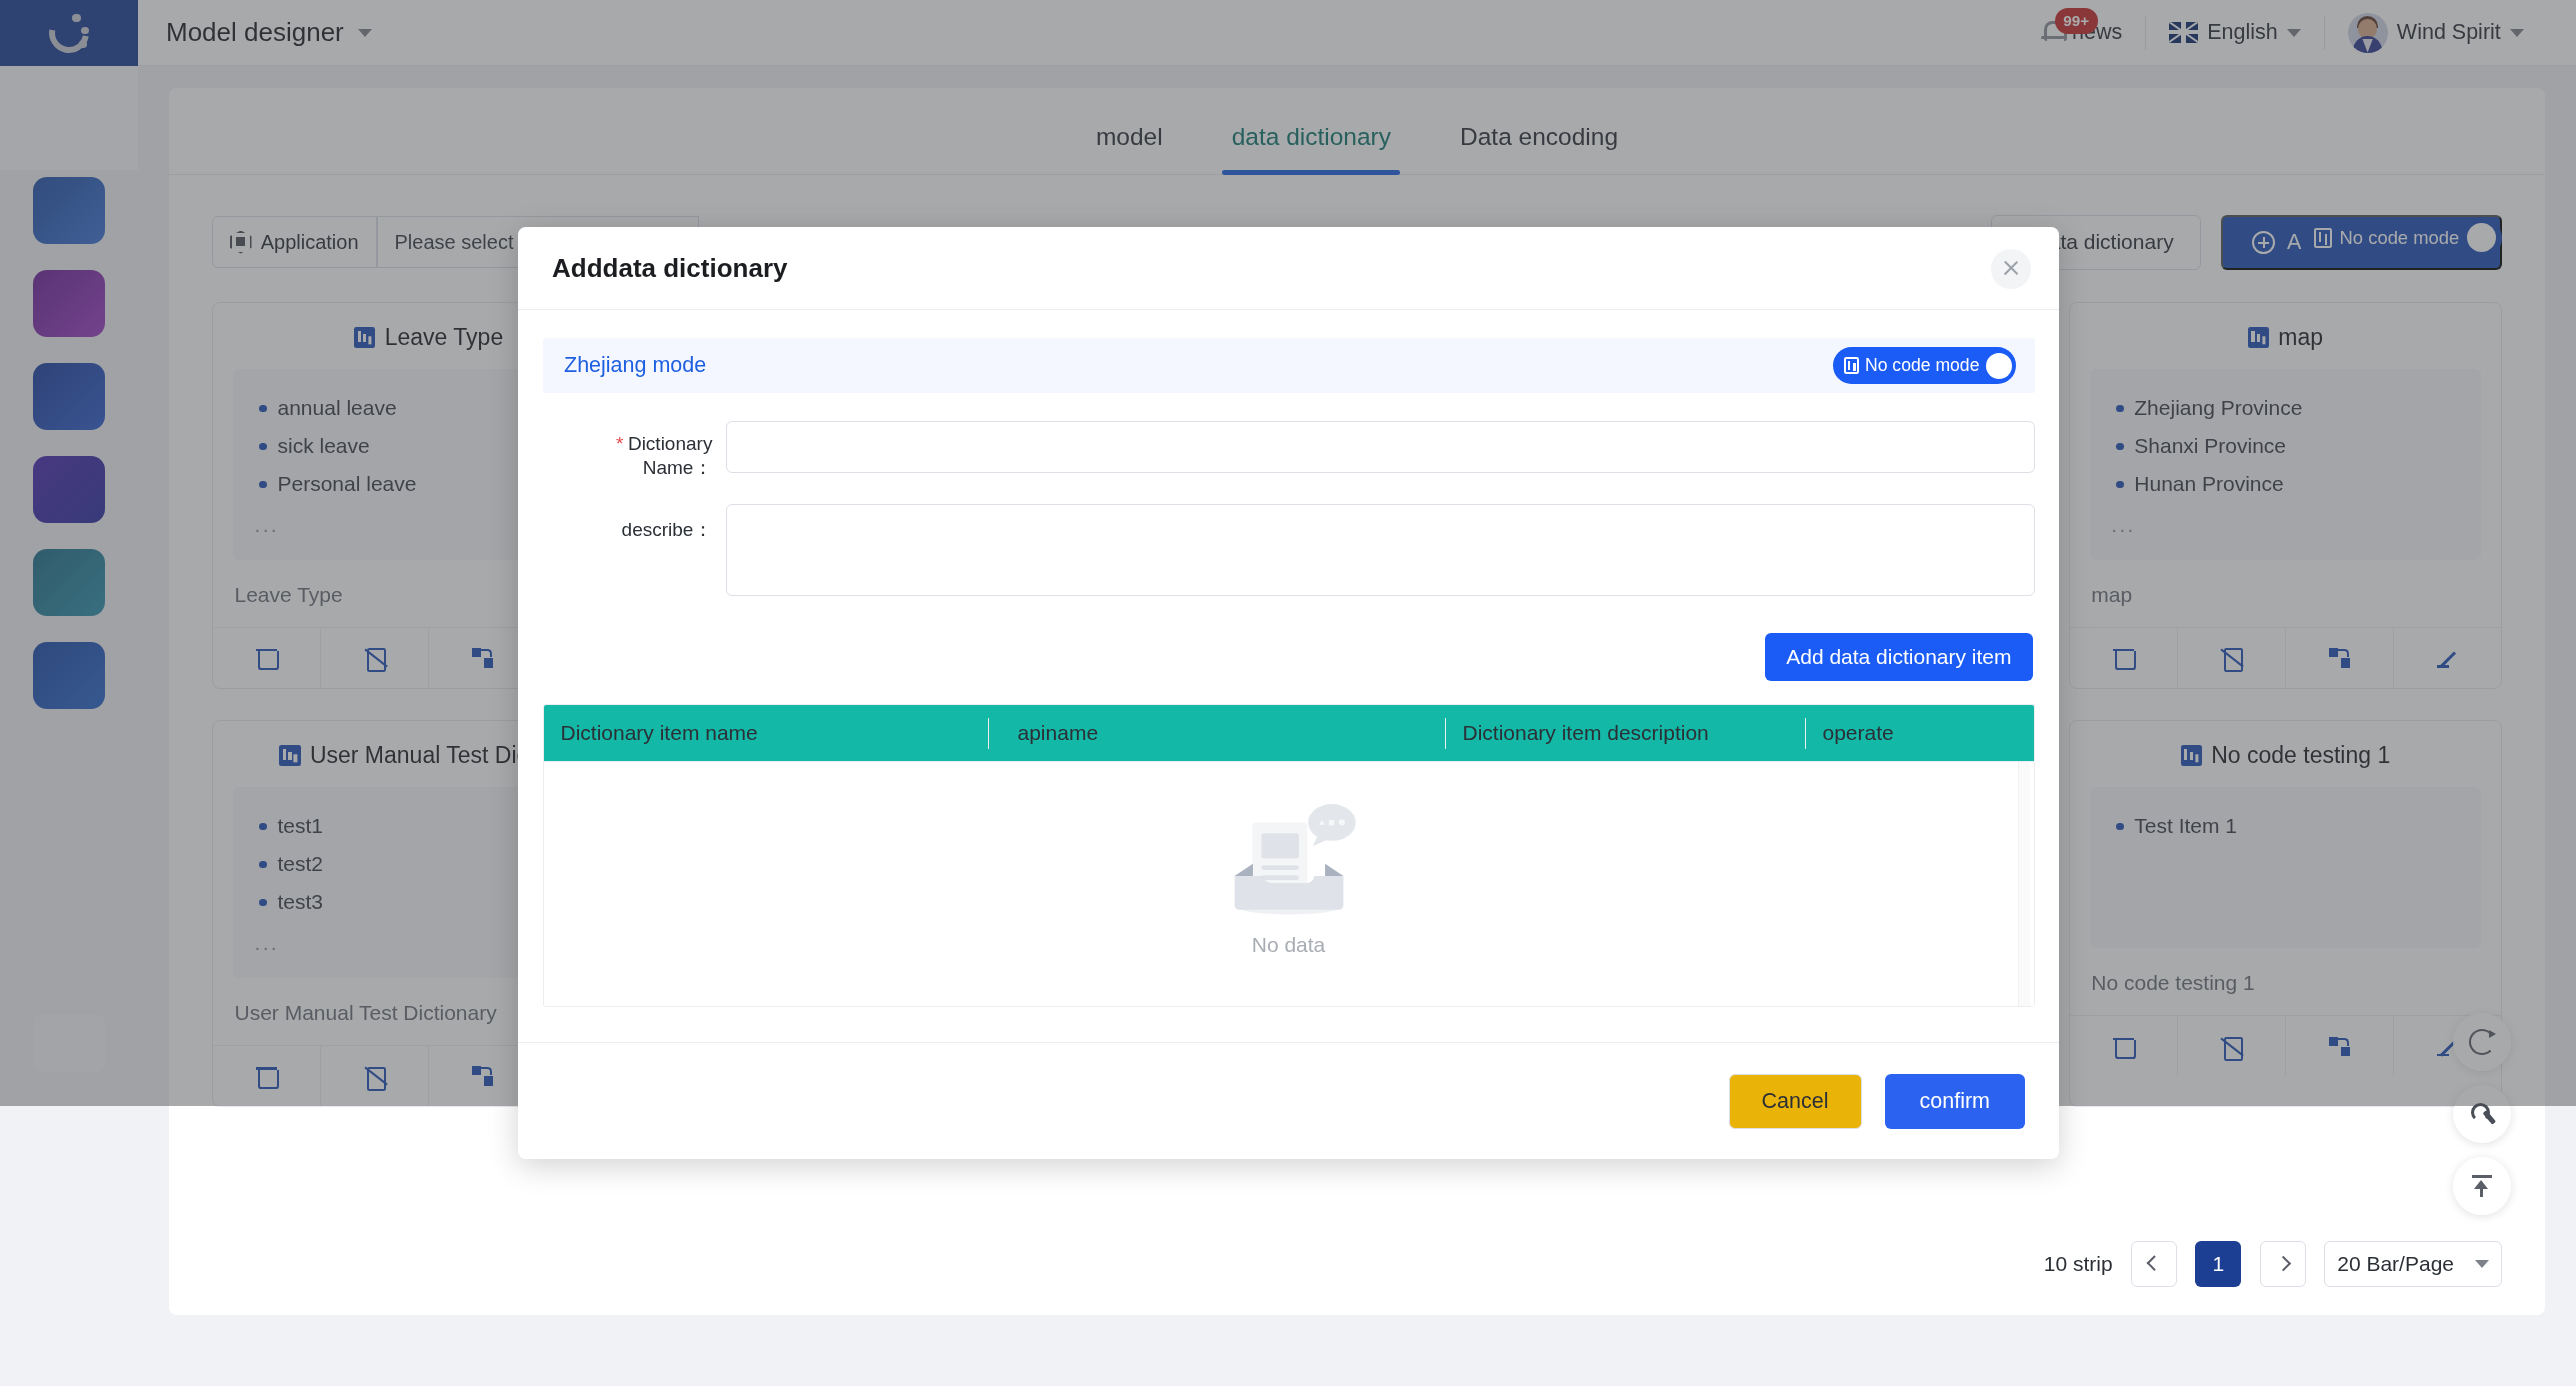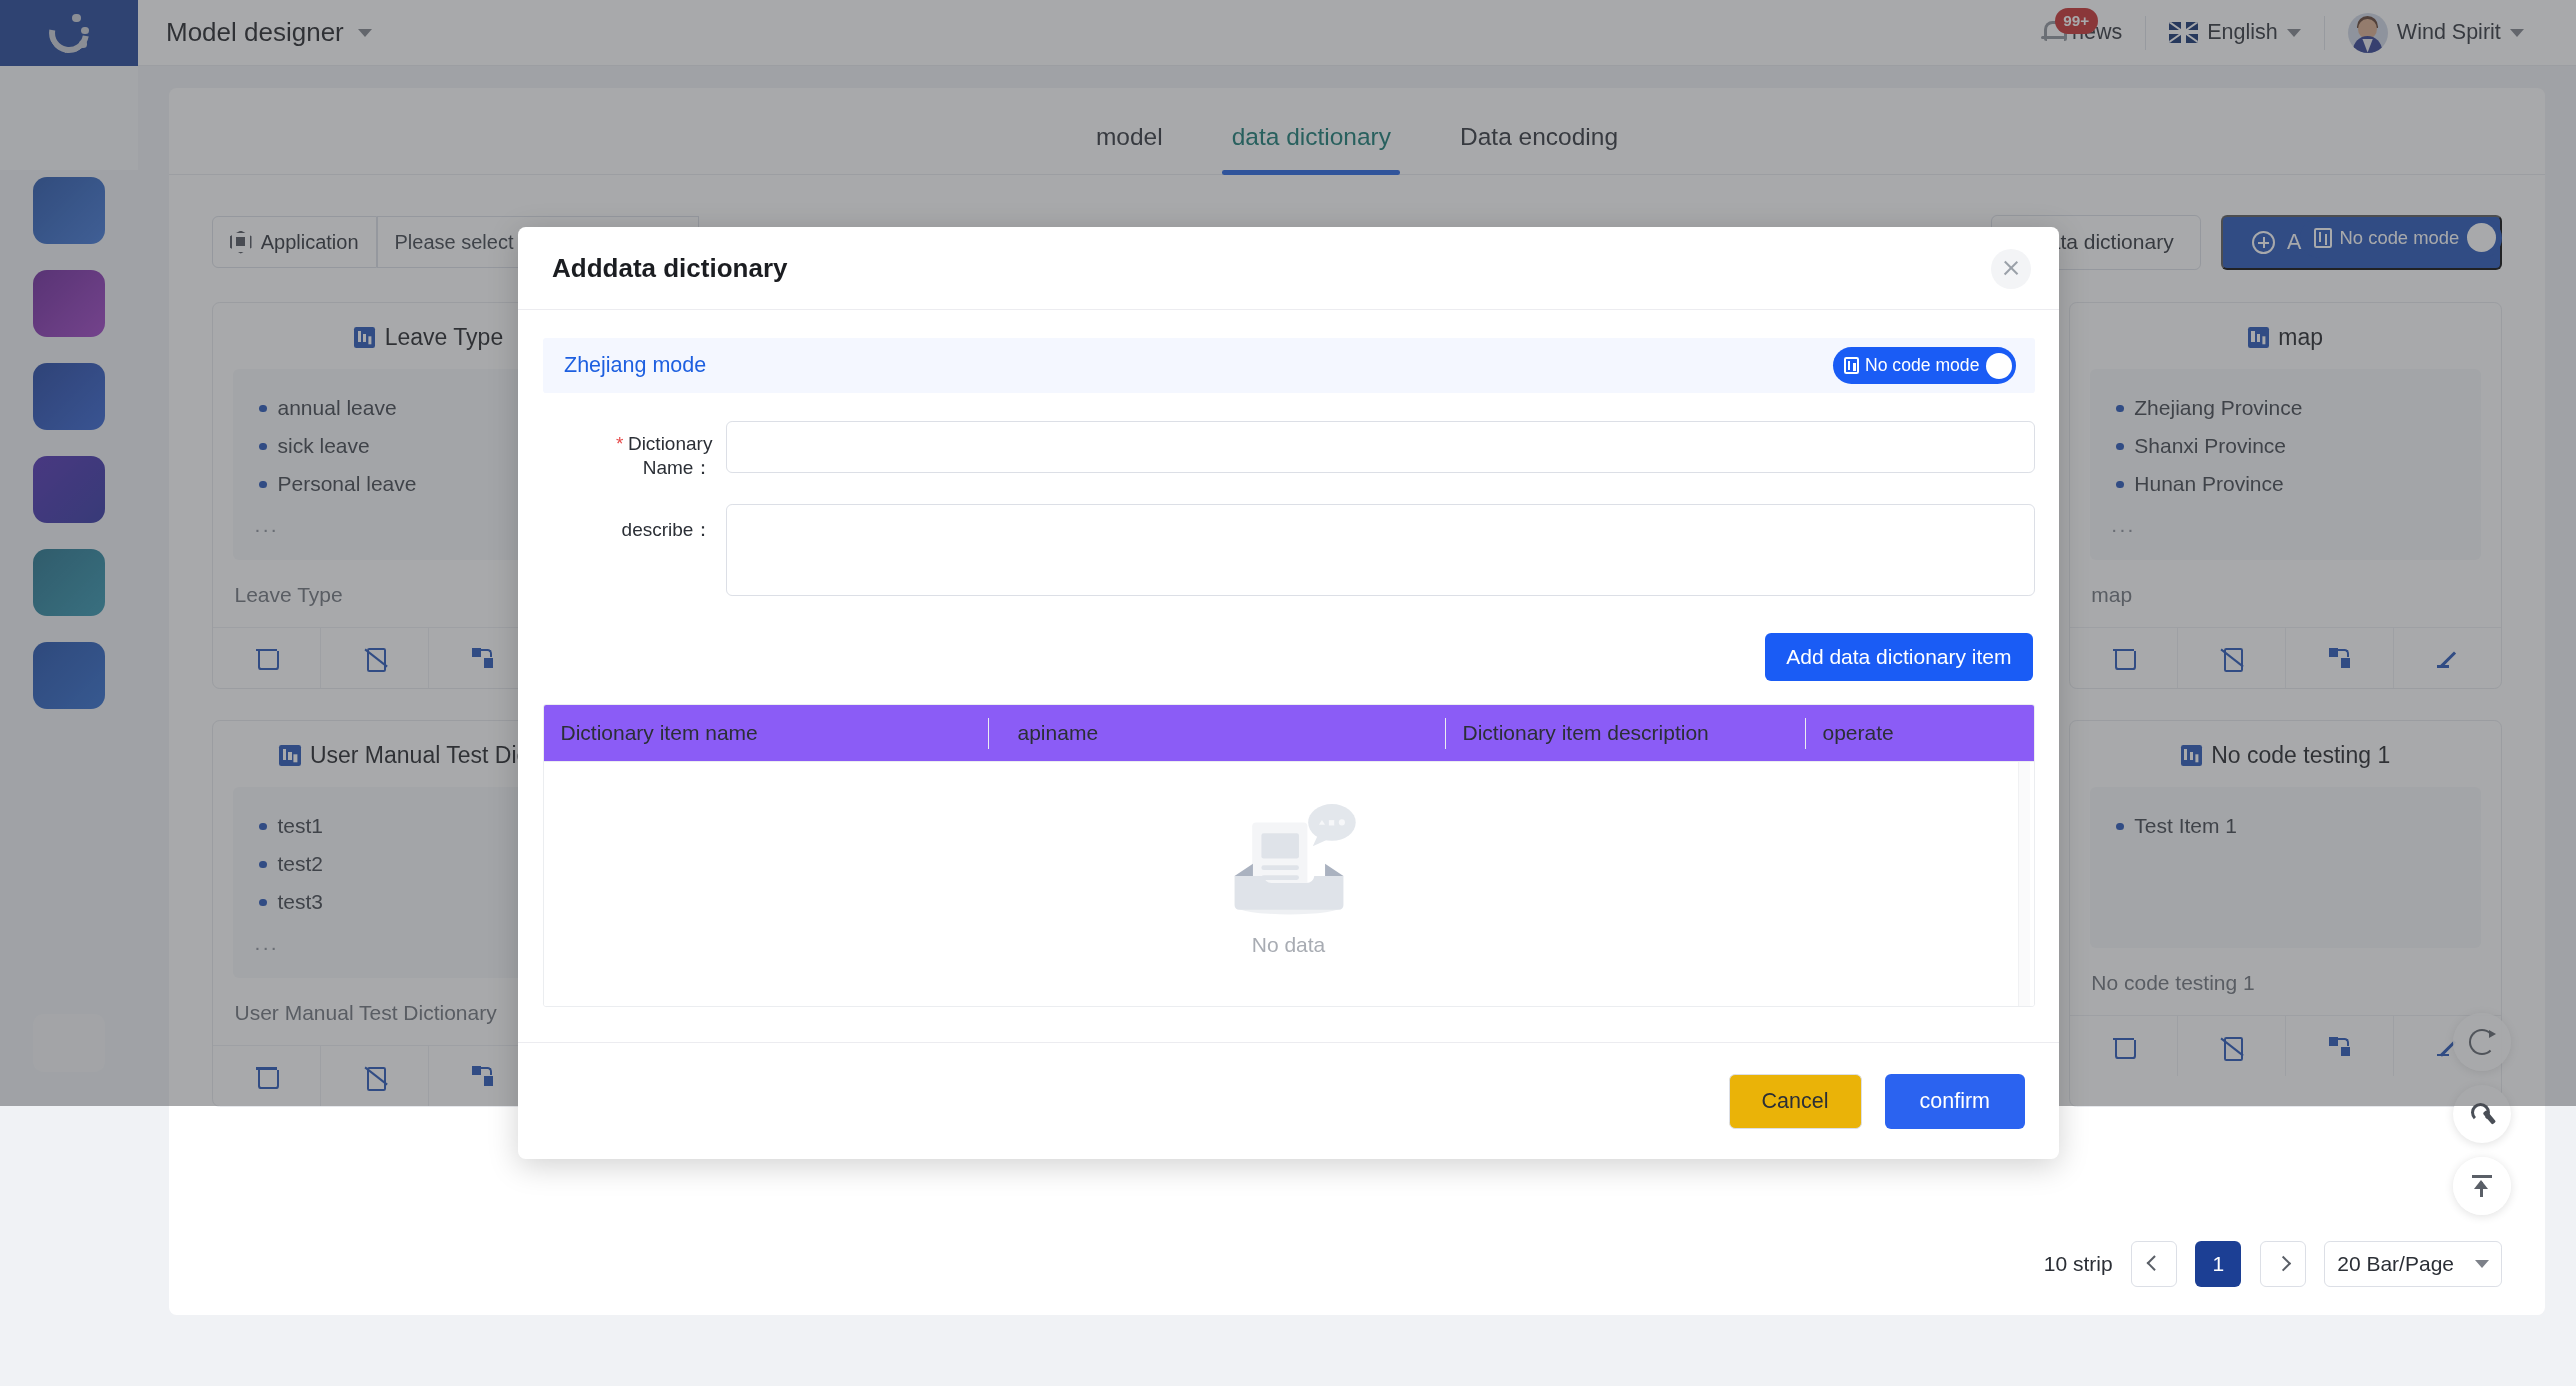--- a/index.html
+++ b/index.html
@@ -303,21 +303,21 @@
     font-family: "Liberation Sans", sans-serif;
   }
 
   .add-item-row { display: flex; justify-content: flex-end; margin: 34px 0 23px 0; padding-right: 1.5px; }
   .btn-add-item {
     background: #1a5cf5; color: #fff; border: none; border-radius: 6.1px; height: 48px;
     font-size: 21px; padding: 0 21.5px; font-family: "Liberation Sans", sans-serif;
   }
 
   .tbl { border: 0.8px solid #ebedf0; border-radius: 3.1px; overflow: hidden; }
-  .tbl-head { display: flex; background: #8b5cf6; height: 57px; align-items: center;
+  .tbl-head { display: flex; background: #14b8a6; height: 57px; align-items: center;
     border-bottom: 0.8px solid #ebedf0; }
   .th { font-size: 21px; color: #2b2f36; padding: 0 17px; border-right: 0.8px solid #ebedf0;
     height: 31px; display: flex; align-items: center; }
   .th:last-child { border-right: none; }
   .c1 { width: 445px; flex: 0 0 445px; }
   .c2 { width: 445px; flex: 0 0 445px; margin-left: 12px; }
   .c3 { width: 360px; flex: 0 0 360px; }
   .c4 { flex: 1; }
 
   .tbl-body { height: 244px; position: relative; background: #fff; }

